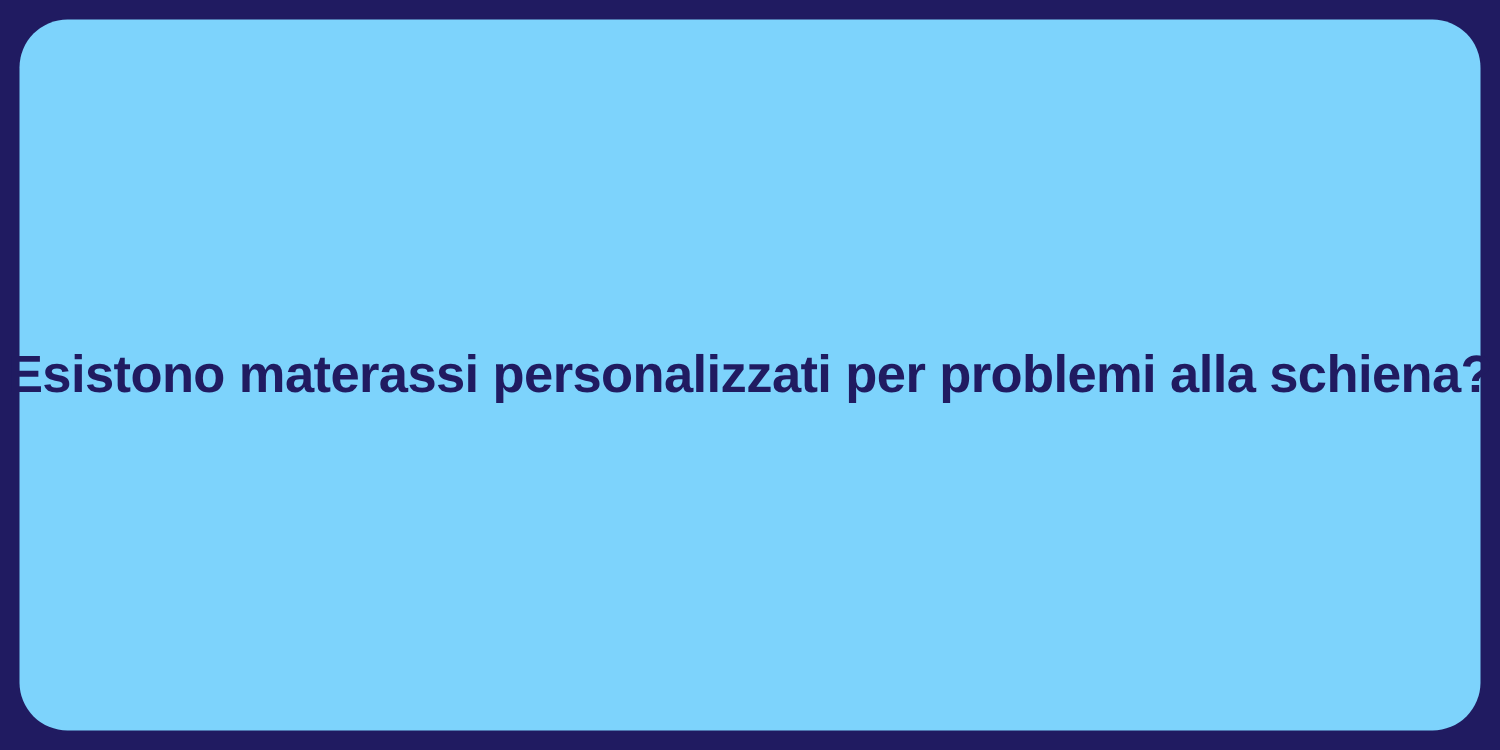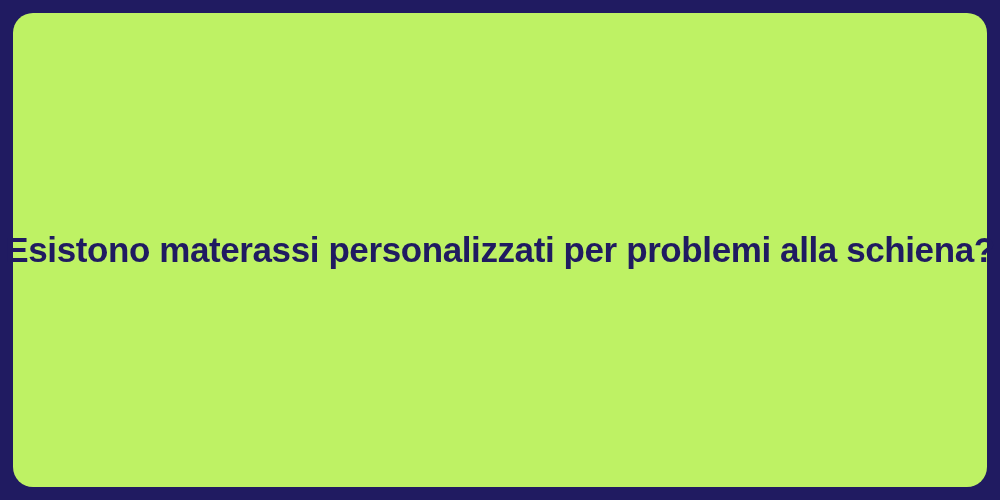--- a/index.html
+++ b/index.html
@@ -17,22 +17,22 @@
     box-sizing: border-box;
     width: 1000px;
     height: 500px;
     background: #201b61;
     padding: 13px;
   }
   #faq-panel {
     box-sizing: border-box;
     width: 100%;
     height: 100%;
-    background: #bef264;
-    border-radius: 20px;
+    background: #7dd3fc;
+    border-radius: 32px;
     display: flex;
     align-items: center;
     justify-content: center;
     padding: 0 40px;
   }
   #faq-question {
     margin: 0;
     color: #201b61;
     font-family: "Liberation Sans", sans-serif;
     font-size: 35px;

